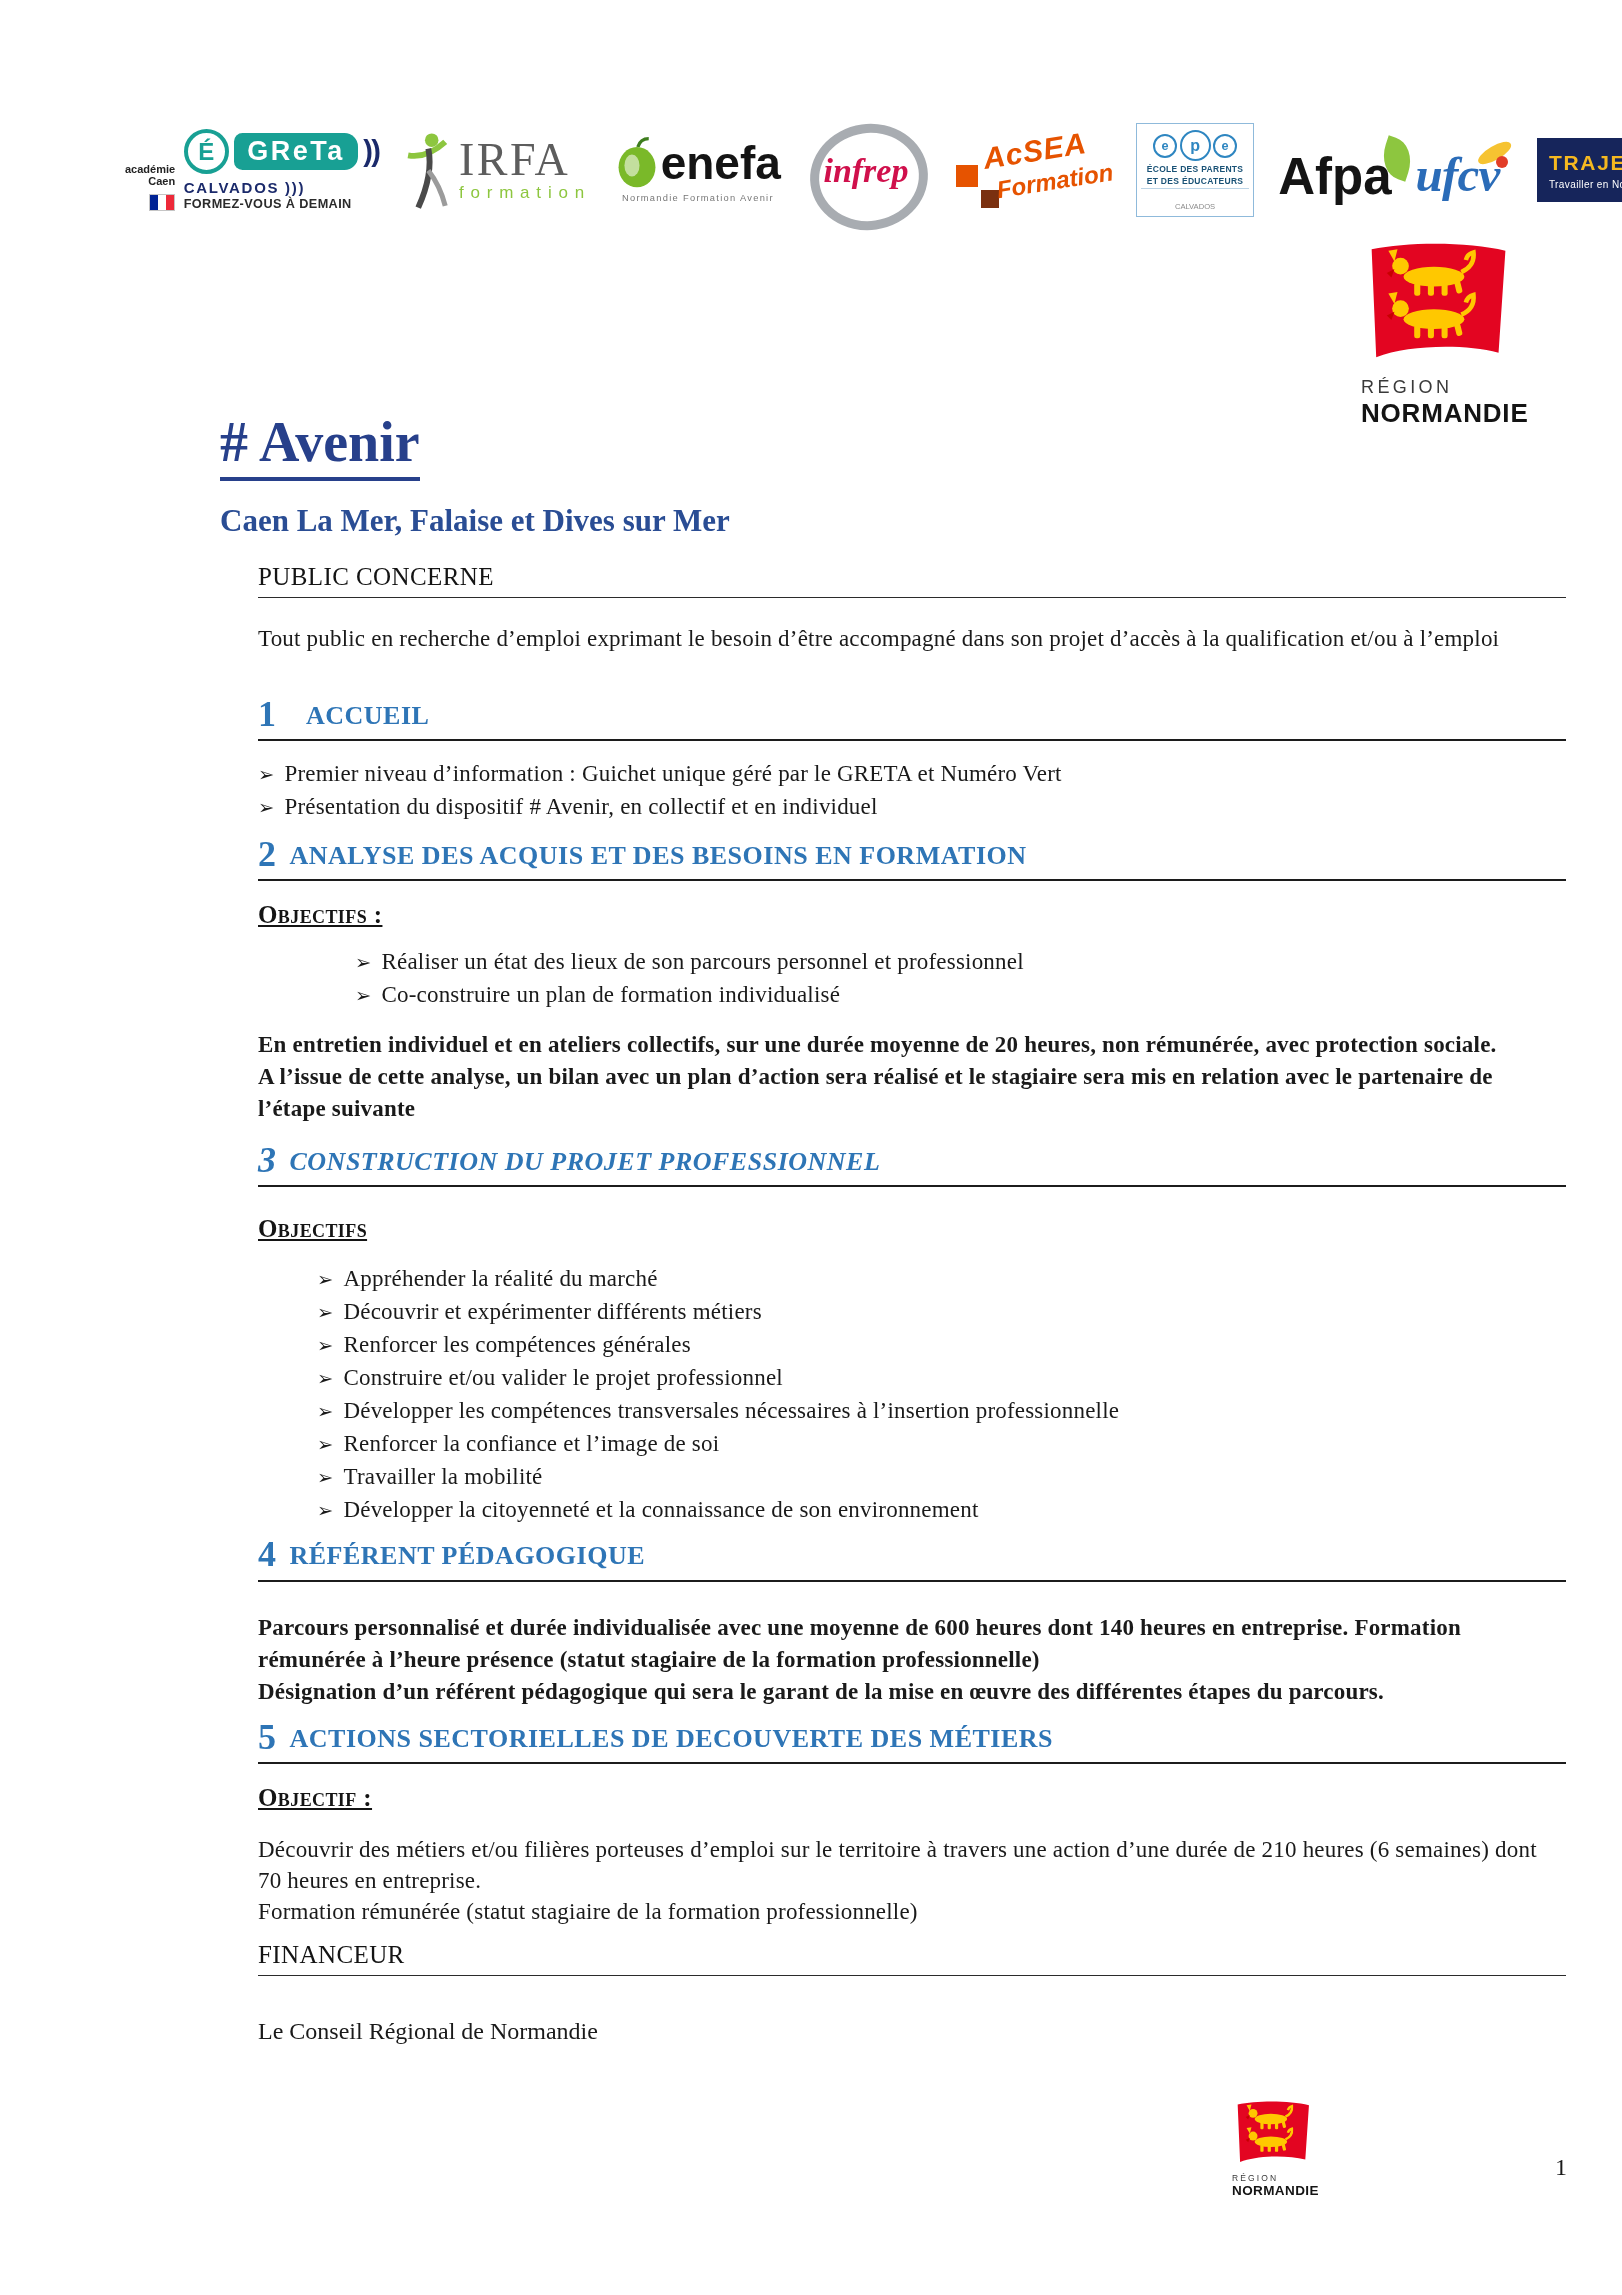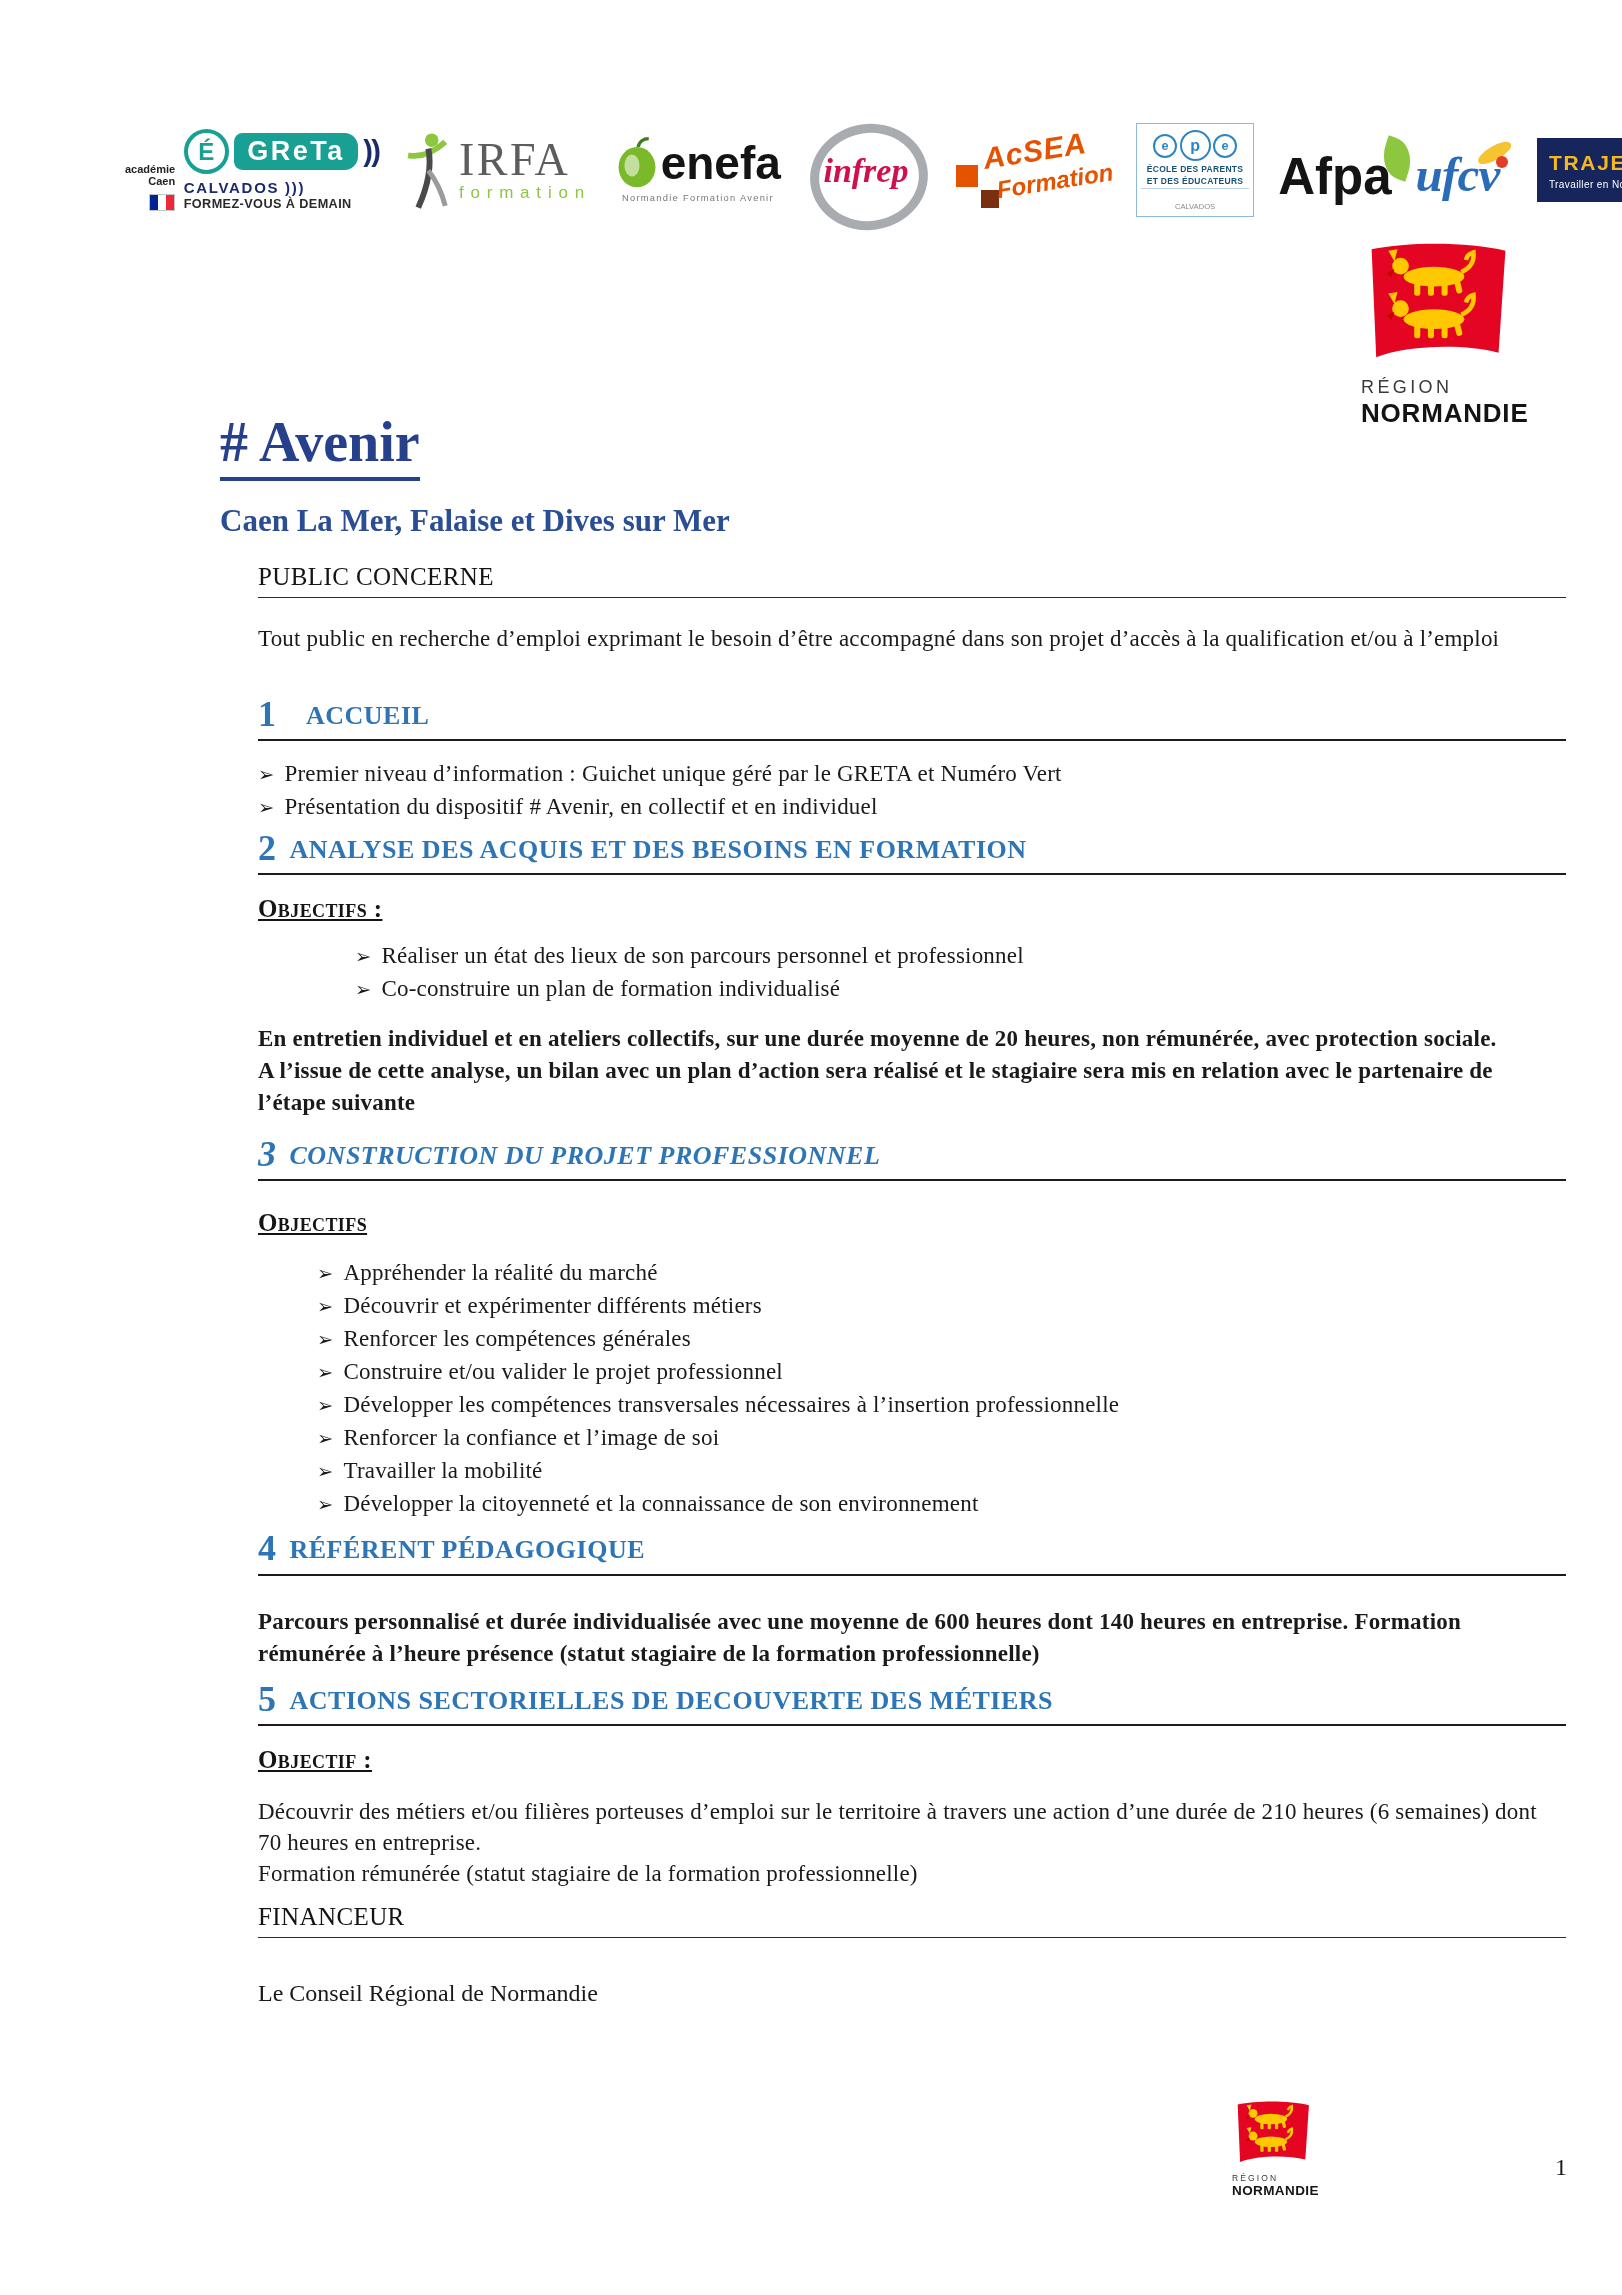--- a/index.html
+++ b/index.html
@@ -108,21 +108,21 @@
   .mt-public { margin-top:24px; }
   .mt-financeur { margin-top:13.5px; }
 
   .body-text { font-size:23px; line-height:31px; letter-spacing:0.2px; }
   .para { margin-top:25px; }
 
   .num-heading { border-bottom:2.5px solid #1c1c1c; padding-bottom:4.2px; color:#2E75B6; font-weight:bold; }
   .num-heading .num { font-size:36px; margin-right:13.5px; vertical-align:-1.7px; }
   .num-heading .htext { font-size:26px; letter-spacing:0.5px; }
   .h-s1 { margin-top:39px; } .h-s1 .num { margin-right:30px; }
-  .h-s2 { margin-top:3px; }
+  .h-s2 { margin-top:9px; }
   .h-s3 { margin-top:13.5px;font-style:italic; }
   .h-s4 { margin-top:6.8px; }
   .h-s5 { margin-top:8.5px; }
 
   .objectifs { font-weight:bold; font-size:25px; font-variant:small-caps;
     text-decoration:underline; letter-spacing:0.4px; color:#141414; }
   .obj-s2 { margin-top:20px; }
   .obj-s3 { margin-top:28px; }
   .obj-s5 { margin-top:20px; }
 
@@ -307,20 +307,21 @@
         <div class="bullet"><span class="marker">➢</span><span>Développer la citoyenneté et la connaissance de son environnement</span></div>
       </div>
     </section>
 
     <section>
       <div class="num-heading h-s4">
         <span class="num">4</span><span class="htext">RÉFÉRENT PÉDAGOGIQUE</span>
       </div>
       <div class="bold-para mt-bp4">
         <div>Parcours personnalisé et durée individualisée avec une moyenne de 600 heures dont 140 heures en entreprise. Formation rémunérée à l’heure présence (statut stagiaire de la formation professionnelle)</div>
+        <div>Désignation d’un référent pédagogique qui sera le garant de la mise en œuvre des différentes étapes du parcours.</div>
       </div>
     </section>
 
     <section>
       <div class="num-heading h-s5">
         <span class="num">5</span><span class="htext">ACTIONS SECTORIELLES DE DECOUVERTE DES MÉTIERS</span>
       </div>
       <div class="objectifs obj-s5">Objectif :</div>
       <div class="body-text s5-para">
         <div>Découvrir des métiers et/ou filières porteuses d’emploi sur le territoire à travers une action d’une durée de 210 heures (6 semaines) dont 70 heures en entreprise.</div>

